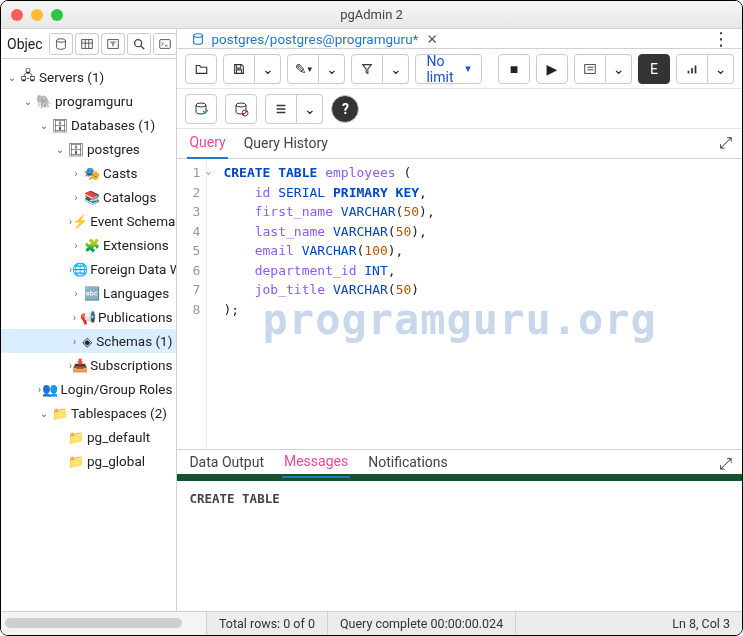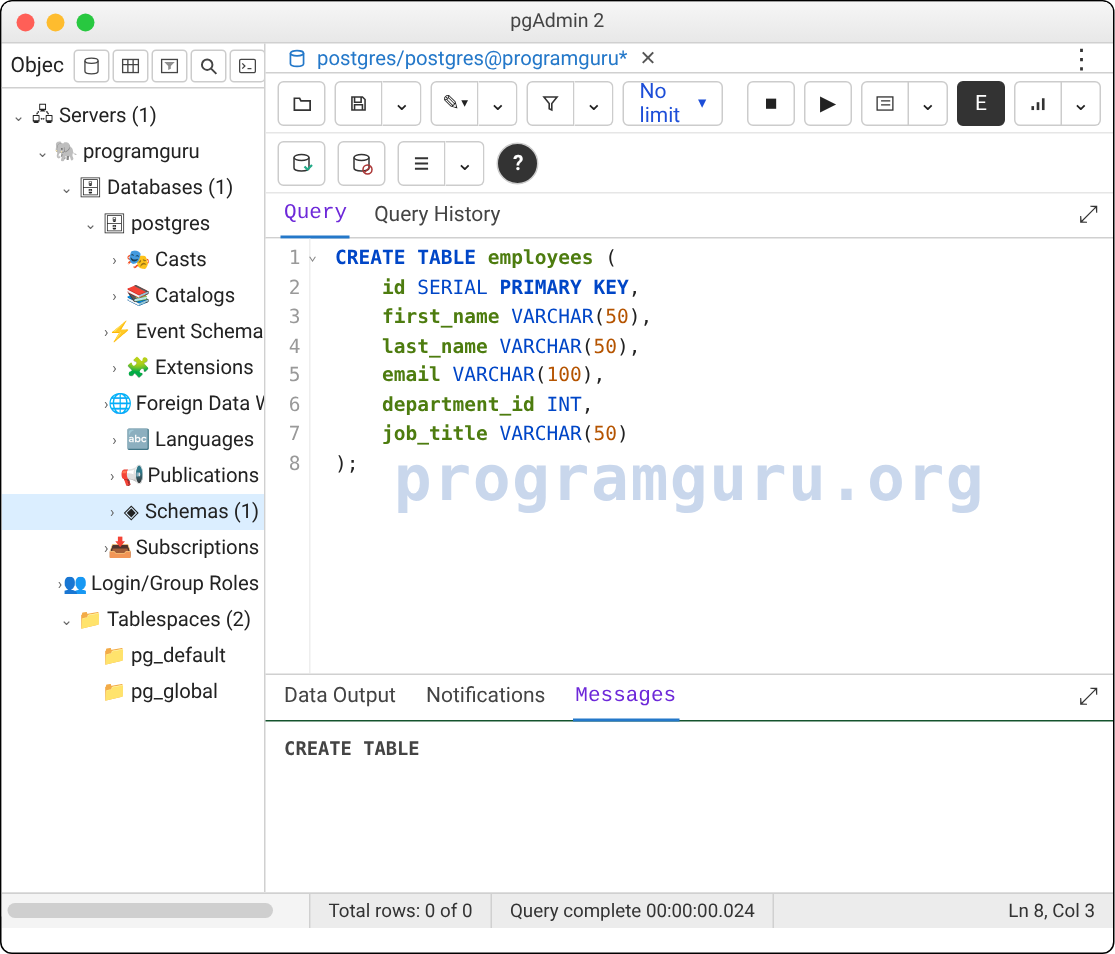--- a/index.html
+++ b/index.html
@@ -51,40 +51,40 @@
   .btn-group .btn:first-child { border-radius: 4px 0 0 4px; }
   .btn-group .btn:last-child { border-radius: 0 4px 4px 0; border-left: none; }
   .btn-group .btn + .btn { border-left: none; }
   .btn.dark { background: #333; color: #fff; border-color: #333; }
   .btn.pill { border-radius: 4px; padding: 0 10px; }
   
   .tools-row2 { height: 40px; border-bottom: 1px solid #e6e6e6; display: flex; align-items: center; padding: 4px 8px; gap: 8px; }
   
   .qtabs { height: 30px; display: flex; align-items: flex-end; padding: 0 10px; border-bottom: 1px solid #d0d0d0; gap: 14px; position: relative; }
   .qtab { padding: 6px 2px 7px; font-size: 14px; color: #444; cursor: pointer; }
-  .qtab.active { color: #6d28d9; border-bottom: 2px solid #2478c9; margin-bottom: -1px; font-family: Liberation Mono, monospace; }
+  .qtab.active { color: #ec4899; border-bottom: 2px solid #2478c9; margin-bottom: -1px; }
   .expand { position: absolute; right: 10px; top: 4px; font-size: 16px; cursor: pointer; color: #333; }
   
   .editor { flex: 1; display: flex; font-family: "SFMono-Regular", Consolas, monospace; font-size: 13px; overflow: hidden; position: relative; }
   .gutter { width: 30px; background: #fff; color: #999; text-align: right; padding: 4px 6px 0 0; user-select: none; border-right: 1px solid #eee; }
   .gutter div { height: 19.5px; line-height: 19.5px; }
   .fold { position: absolute; left: 28px; top: 6px; font-size: 10px; color: #888; }
   .code { padding: 4px 0 0 16px; line-height: 19.5px; white-space: pre; }
   .kw { color: #0046c7; font-weight: bold; }
   .ty { color: #0046c7; }
   .num { color: #b55400; }
-  .id { color: #4d7c0f; font-weight: bold; }
+  .id { color: #8b5cf6; }
   .wm { position: absolute; left: 50%; top: 55%; transform: translate(-50%,-50%); font-size: 42px; font-weight: 600; color: rgba(100,140,200,0.35); pointer-events: none; letter-spacing: 1px; }
   
-  .out-tabs { height: 32px; border-top: 1px solid #d0d0d0; border-bottom: 1px solid #14532d; display: flex; align-items: flex-start; padding: 0 10px; gap: 16px; position: relative; }
+  .out-tabs { height: 32px; border-top: 1px solid #d0d0d0; border-bottom: 7px solid #14532d; display: flex; align-items: center; padding: 0 10px; gap: 16px; position: relative; }
   .out { height: 130px; padding: 10px 12px; font-family: "SFMono-Regular", Consolas, monospace; font-size: 12.5px; color: #444; }
   .out div { margin-bottom: 14px; font-weight: bold; }
   
   
-  .status { position: absolute; bottom: 16px; left: 0; right: 0; height: 24px; background: #ececec; border-top: 1px solid #d0d0d0; display: flex; align-items: center; font-size: 12.5px; color: #333; }
+  .status { position: absolute; bottom: 0; left: 0; right: 0; height: 24px; background: #ececec; border-top: 1px solid #d0d0d0; display: flex; align-items: center; font-size: 12.5px; color: #333; }
   .status .scrollstub { width: 206px; height: 100%; border-right: 1px solid #d0d0d0; background: #f4f4f4; position: relative; }
   .status .scrollstub::before { content:""; position:absolute; left:4px; right:24px; top:6px; height:10px; background:#cfcfcf; border-radius:5px; }
   .status .cell { padding: 0 12px; border-right: 1px solid #d0d0d0; height: 100%; display: flex; align-items: center; }
   .status .cell:last-child { border-right: none; margin-left: auto; }
   
   svg { display: block; }
 </style>
 </head>
 <body>
 
@@ -349,22 +349,22 @@
     <span class="id">last_name </span><span class="ty">VARCHAR</span><span>(</span><span class="num">50</span><span>),</span>
     <span class="id">email </span><span class="ty">VARCHAR</span><span>(</span><span class="num">100</span><span>),</span>
     <span class="id">department_id </span><span class="ty">INT</span><span>,</span>
     <span class="id">job_title </span><span class="ty">VARCHAR</span><span>(</span><span class="num">50</span><span>)</span>
 <span>);</span></div>
       <div class="wm">programguru.org</div>
     </div>
 
     <div class="out-tabs">
       <div class="qtab">Data Output</div>
+      <div class="qtab active">Messages</div>
       <div class="qtab">Notifications</div>
-      <div class="qtab active">Messages</div>
       <div class="expand">⤢</div>
     </div>
 
     <div class="out">
       <div>CREATE TABLE</div>
     </div>
   </div>
 </div>
 
 <div class="status">

